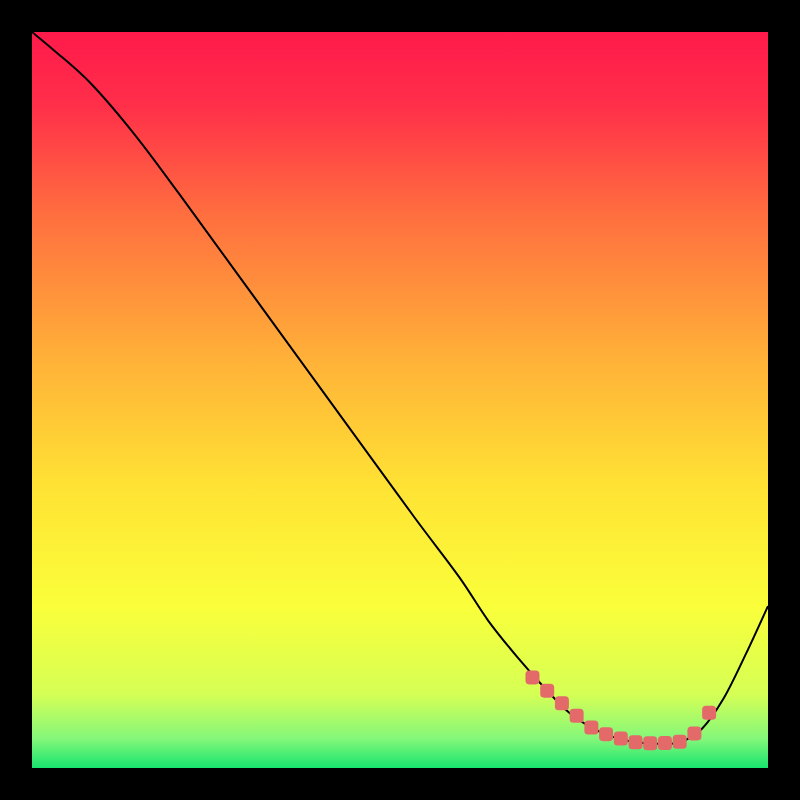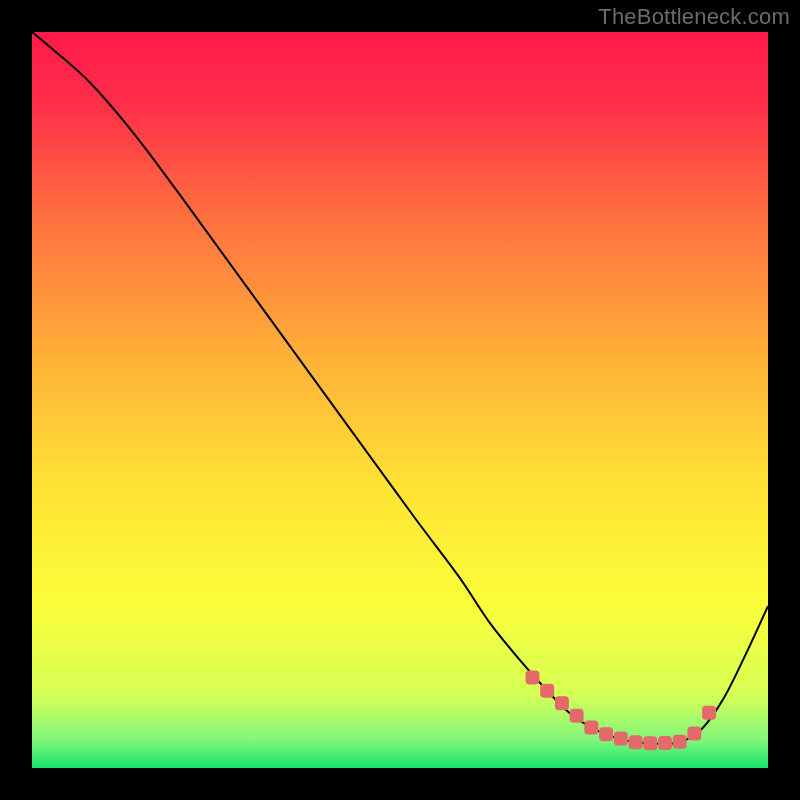--- a/index.html
+++ b/index.html
@@ -41,21 +41,20 @@
     position: absolute;
     left: 0;
     top: 0;
   }
 </style>
 </head>
 <body>
 
 <div class="frame">
 
-  <div class="watermark">TheBottleneck.com</div>
 
   <div class="plot-area">
     <svg class="curve" width="736" height="736" viewBox="0 0 736 736">
       <defs>
         <linearGradient id="bg-grad" x1="0" y1="0" x2="0" y2="1">
             <stop offset="0%" stop-color="#ff1a4b"></stop>
             <stop offset="10%" stop-color="#ff2f49"></stop>
             <stop offset="25%" stop-color="#ff6f3f"></stop>
             <stop offset="45%" stop-color="#ffb338"></stop>
             <stop offset="62%" stop-color="#ffe334"></stop>

